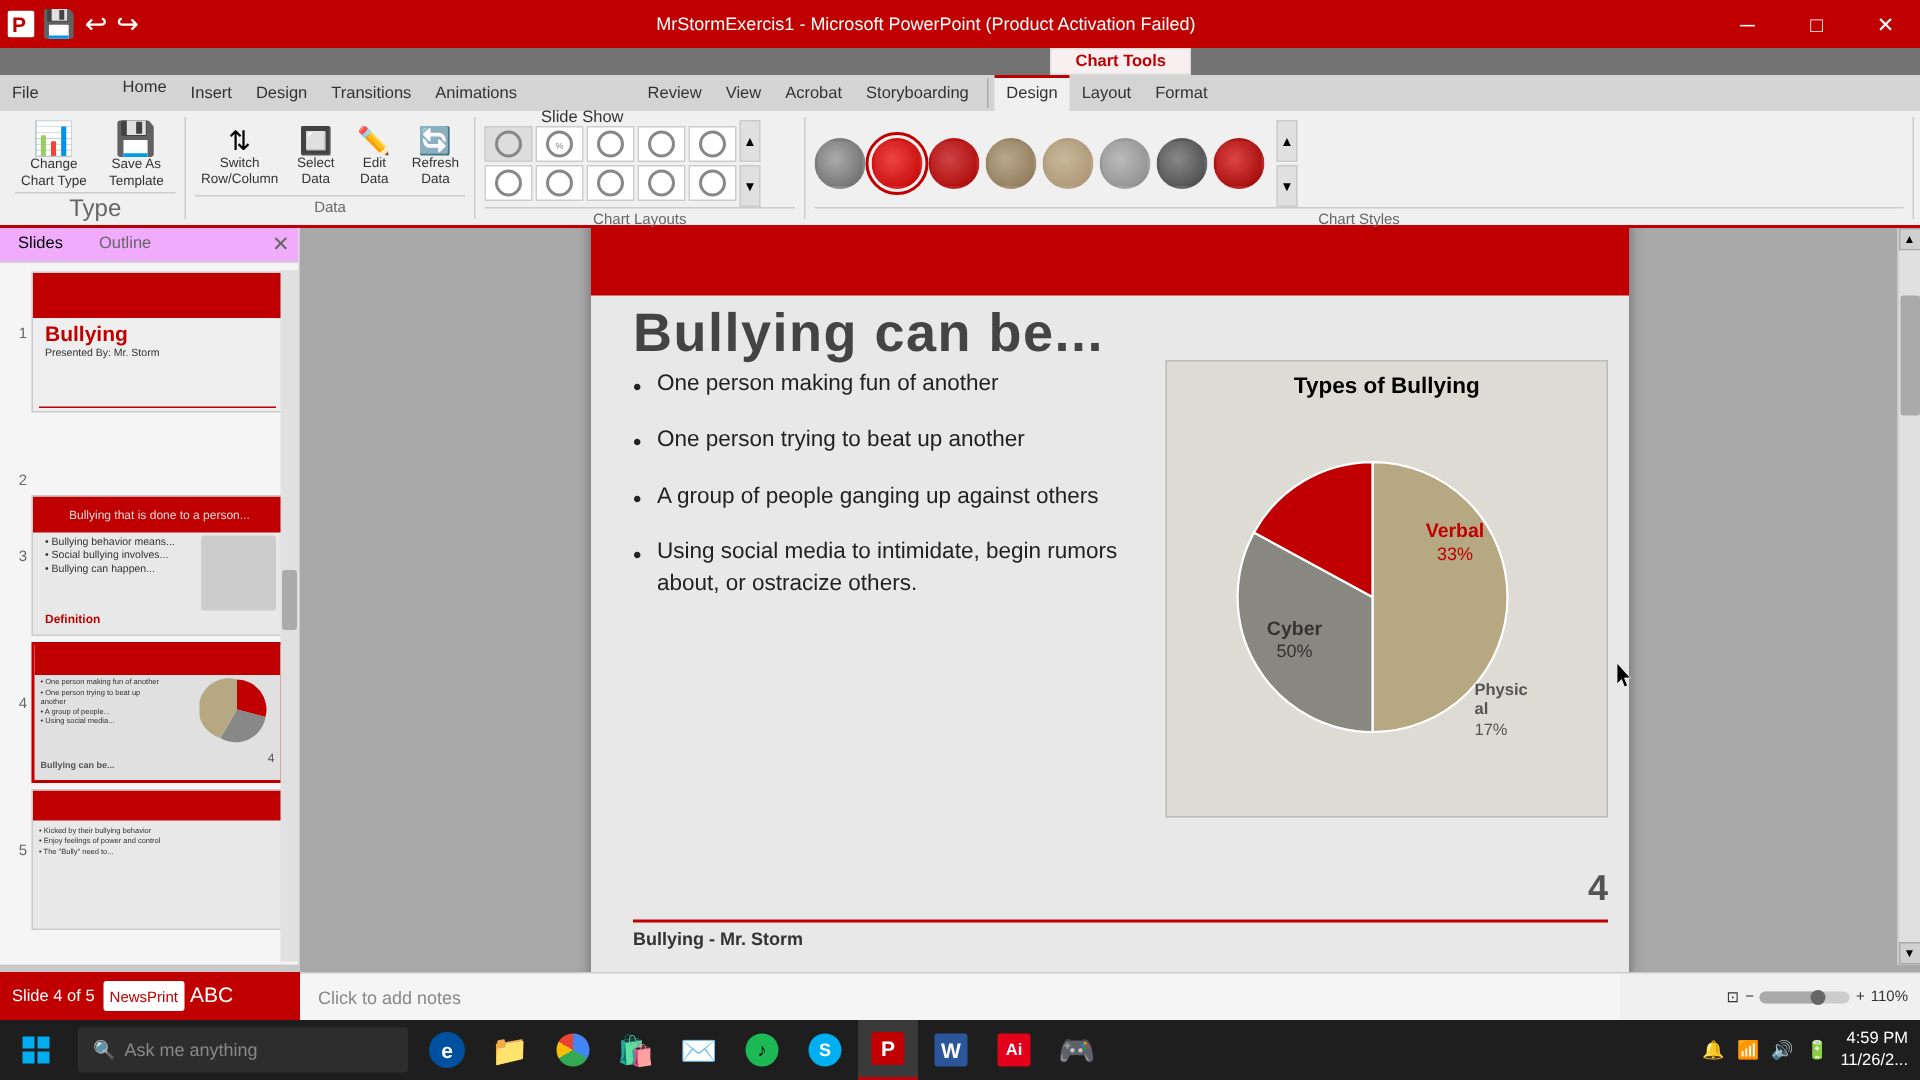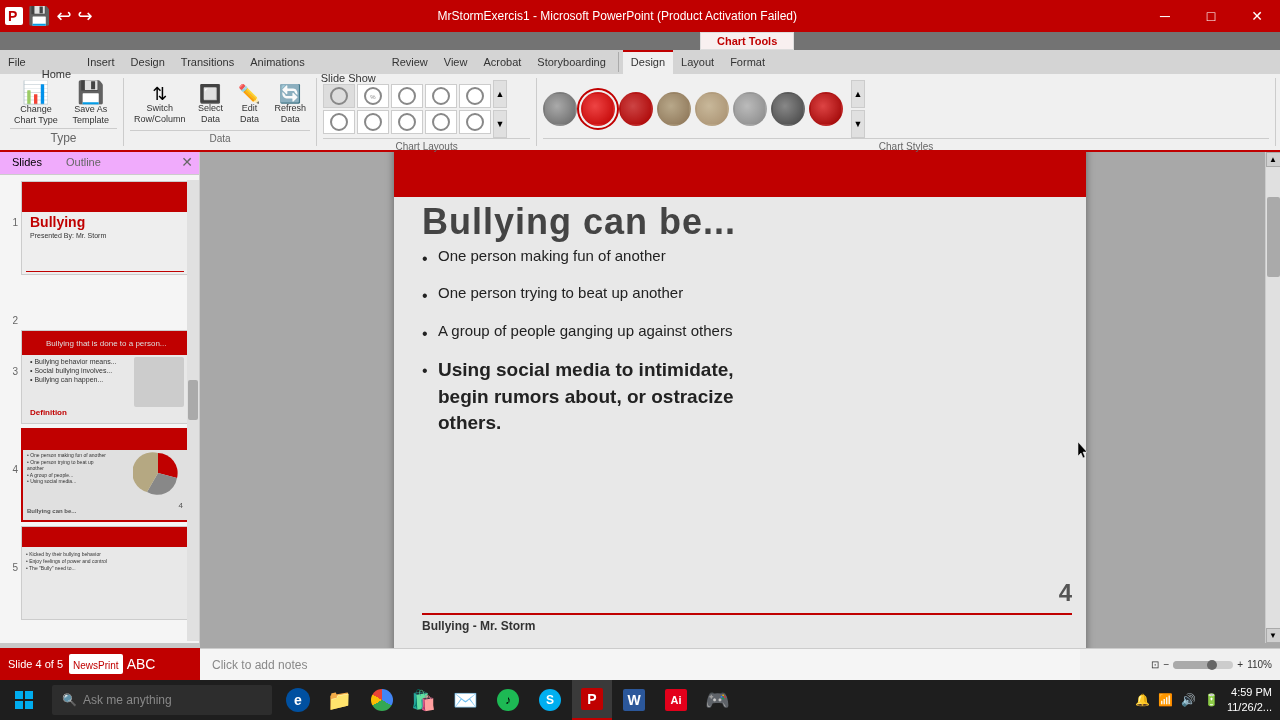--- a/index.html
+++ b/index.html
@@ -54,21 +54,21 @@
     <div class="title-btn close">✕</div>
   </div>
 </div>
 
 <div style="position:absolute;top:32px;left:0;width:1280px;height:18px;background:#737373;display:flex;z-index:45;">
   <div style="margin-left:700px;font-size:11px;color:#c00000;font-weight:bold;padding:2px 16px;border:1px solid #ddd;background:#f8f0f0;">Chart Tools</div>
 </div>
 
 <div style="position:absolute;top:50px;left:0;width:1280px;height:24px;background:#d4d4d4;display:flex;z-index:44;">
   <div class="ppt-ribbon-tab" style="font-size:11px;padding:4px 8px;">File</div>
-  <div class="ppt-ribbon-tab" style="font-size:11px;padding:16px 8px;">Home</div>
+  <div class="ppt-ribbon-tab" style="font-size:11px;padding:0 8px;margin-left:40px;">Home</div>
   <div class="ppt-ribbon-tab" style="font-size:11px;padding:4px 8px;">Insert</div>
   <div class="ppt-ribbon-tab" style="font-size:11px;padding:4px 8px;">Design</div>
   <div class="ppt-ribbon-tab" style="font-size:11px;padding:4px 8px;">Transitions</div>
   <div class="ppt-ribbon-tab" style="font-size:11px;padding:4px 8px;">Animations</div>
   <div class="ppt-ribbon-tab" style="font-size:11px;padding:20px 8px;">Slide Show</div>
   <div class="ppt-ribbon-tab" style="font-size:11px;padding:4px 8px;">Review</div>
   <div class="ppt-ribbon-tab" style="font-size:11px;padding:4px 8px;">View</div>
   <div class="ppt-ribbon-tab" style="font-size:11px;padding:4px 8px;">Acrobat</div>
   <div class="ppt-ribbon-tab" style="font-size:11px;padding:4px 8px;">Storyboarding</div>
   <div style="width:1px;background:#aaa;margin:2px 4px;"></div>
@@ -83,21 +83,21 @@
     <div style="display:flex;gap:4px;flex:1;align-items:center;">
       <div class="ppt-btn" style="min-width:50px;">
         <div class="ppt-btn-icon">📊</div>
         <div class="ppt-btn-label">Change<br>Chart Type</div>
       </div>
       <div class="ppt-btn" style="min-width:50px;">
         <div class="ppt-btn-icon">💾</div>
         <div class="ppt-btn-label">Save As<br>Template</div>
       </div>
     </div>
-    <div style="font-size:12px;color:#666;text-align:center;border-top:1px solid #ccc;padding-top:2px;">Type</div>
+    <div style="font-size:16px;color:#666;text-align:center;border-top:1px solid #ccc;padding-top:2px;">Type</div>
   </div>
 
   <div style="display:flex;flex-direction:column;border-right:1px solid #ccc;padding:2px 6px;min-width:160px;">
     <div style="display:flex;gap:3px;flex:1;align-items:center;">
       <div class="ppt-btn" style="min-width:36px;">
         <div class="ppt-btn-icon" style="font-size:18px;">⇅</div>
         <div class="ppt-btn-label">Switch<br>Row/Column</div>
       </div>
       <div class="ppt-btn" style="min-width:36px;">
         <div class="ppt-btn-icon" style="font-size:18px;">🔲</div>
@@ -281,24 +281,48 @@
       <div class="bullet-item">
         <span class="bullet-dot">•</span>
         <span style="font-size:15px;color:#222;"> One person trying to beat up another</span>
       </div>
       <div class="bullet-item">
         <span class="bullet-dot">•</span>
         <span style="font-size:15px;color:#222;"> A group of people ganging up against others</span>
       </div>
       <div class="bullet-item">
         <span class="bullet-dot">•</span>
-        <span style="font-size:19px;color:#222;font-weight:bold;"> Using social media to intimidate, begin rumors about, or ostracize others.</span>
-      </div>
-    </div>
-
+        <span style="font-size:15px;color:#222;"> Using social media to intimidate, begin rumors about, or ostracize others.</span>
+      </div>
+    </div>
+
+    <div style="position:absolute;top:95px;right:14px;width:295px;height:305px;background:#dedad4;border:1px solid #bbb;padding:8px;">
+      <div style="text-align:center;font-size:15px;font-weight:bold;color:#000;margin-bottom:2px;">Types of Bullying</div>
+
+      <div style="display:flex;align-items:center;justify-content:center;height:260px;position:relative;">
+        <svg width="260" height="240" viewBox="0 0 260 240">
+
+          <path d="M 120,120 L 120,30 A 90,90,0,1,1,120,210 Z" fill="#b5a882" stroke="#fff" stroke-width="1.5"></path>
+
+          <path d="M 120,120 L 120,210 A 90,90,0,0,1,41,77 Z" fill="#888880" stroke="#fff" stroke-width="1.5"></path>
+
+          <path d="M 120,120 L 41,77 A 90,90,0,0,1,120,30 Z" fill="#c00000" stroke="#fff" stroke-width="1.5"></path>
+
+          <text x="68" y="145" font-size="13" font-weight="bold" fill="#333" text-anchor="middle">Cyber</text>
+          <text x="68" y="160" font-size="12" fill="#333" text-anchor="middle">50%</text>
+
+          <text x="175" y="80" font-size="13" font-weight="bold" fill="#c00000" text-anchor="middle">Verbal</text>
+          <text x="175" y="95" font-size="12" fill="#c00000" text-anchor="middle">33%</text>
+
+          <text x="188" y="185" font-size="11" font-weight="bold" fill="#555" text-anchor="start">Physic</text>
+          <text x="188" y="198" font-size="11" font-weight="bold" fill="#555" text-anchor="start">al</text>
+          <text x="188" y="212" font-size="11" fill="#555" text-anchor="start">17%</text>
+        </svg>
+      </div>
+    </div>
 
     <div style="position:absolute;bottom:48px;right:14px;font-size:24px;font-weight:bold;color:#555;">4</div>
 
     <div style="position:absolute;bottom:40px;left:28px;right:14px;height:2px;background:#c00000;"></div>
 
     <div style="position:absolute;bottom:22px;left:28px;font-size:12px;font-weight:bold;color:#333;">Bullying - Mr. Storm</div>
 
   </div>
 
   <div style="position:absolute;right:190px;top:290px;width:12px;height:20px;pointer-events:none;">

